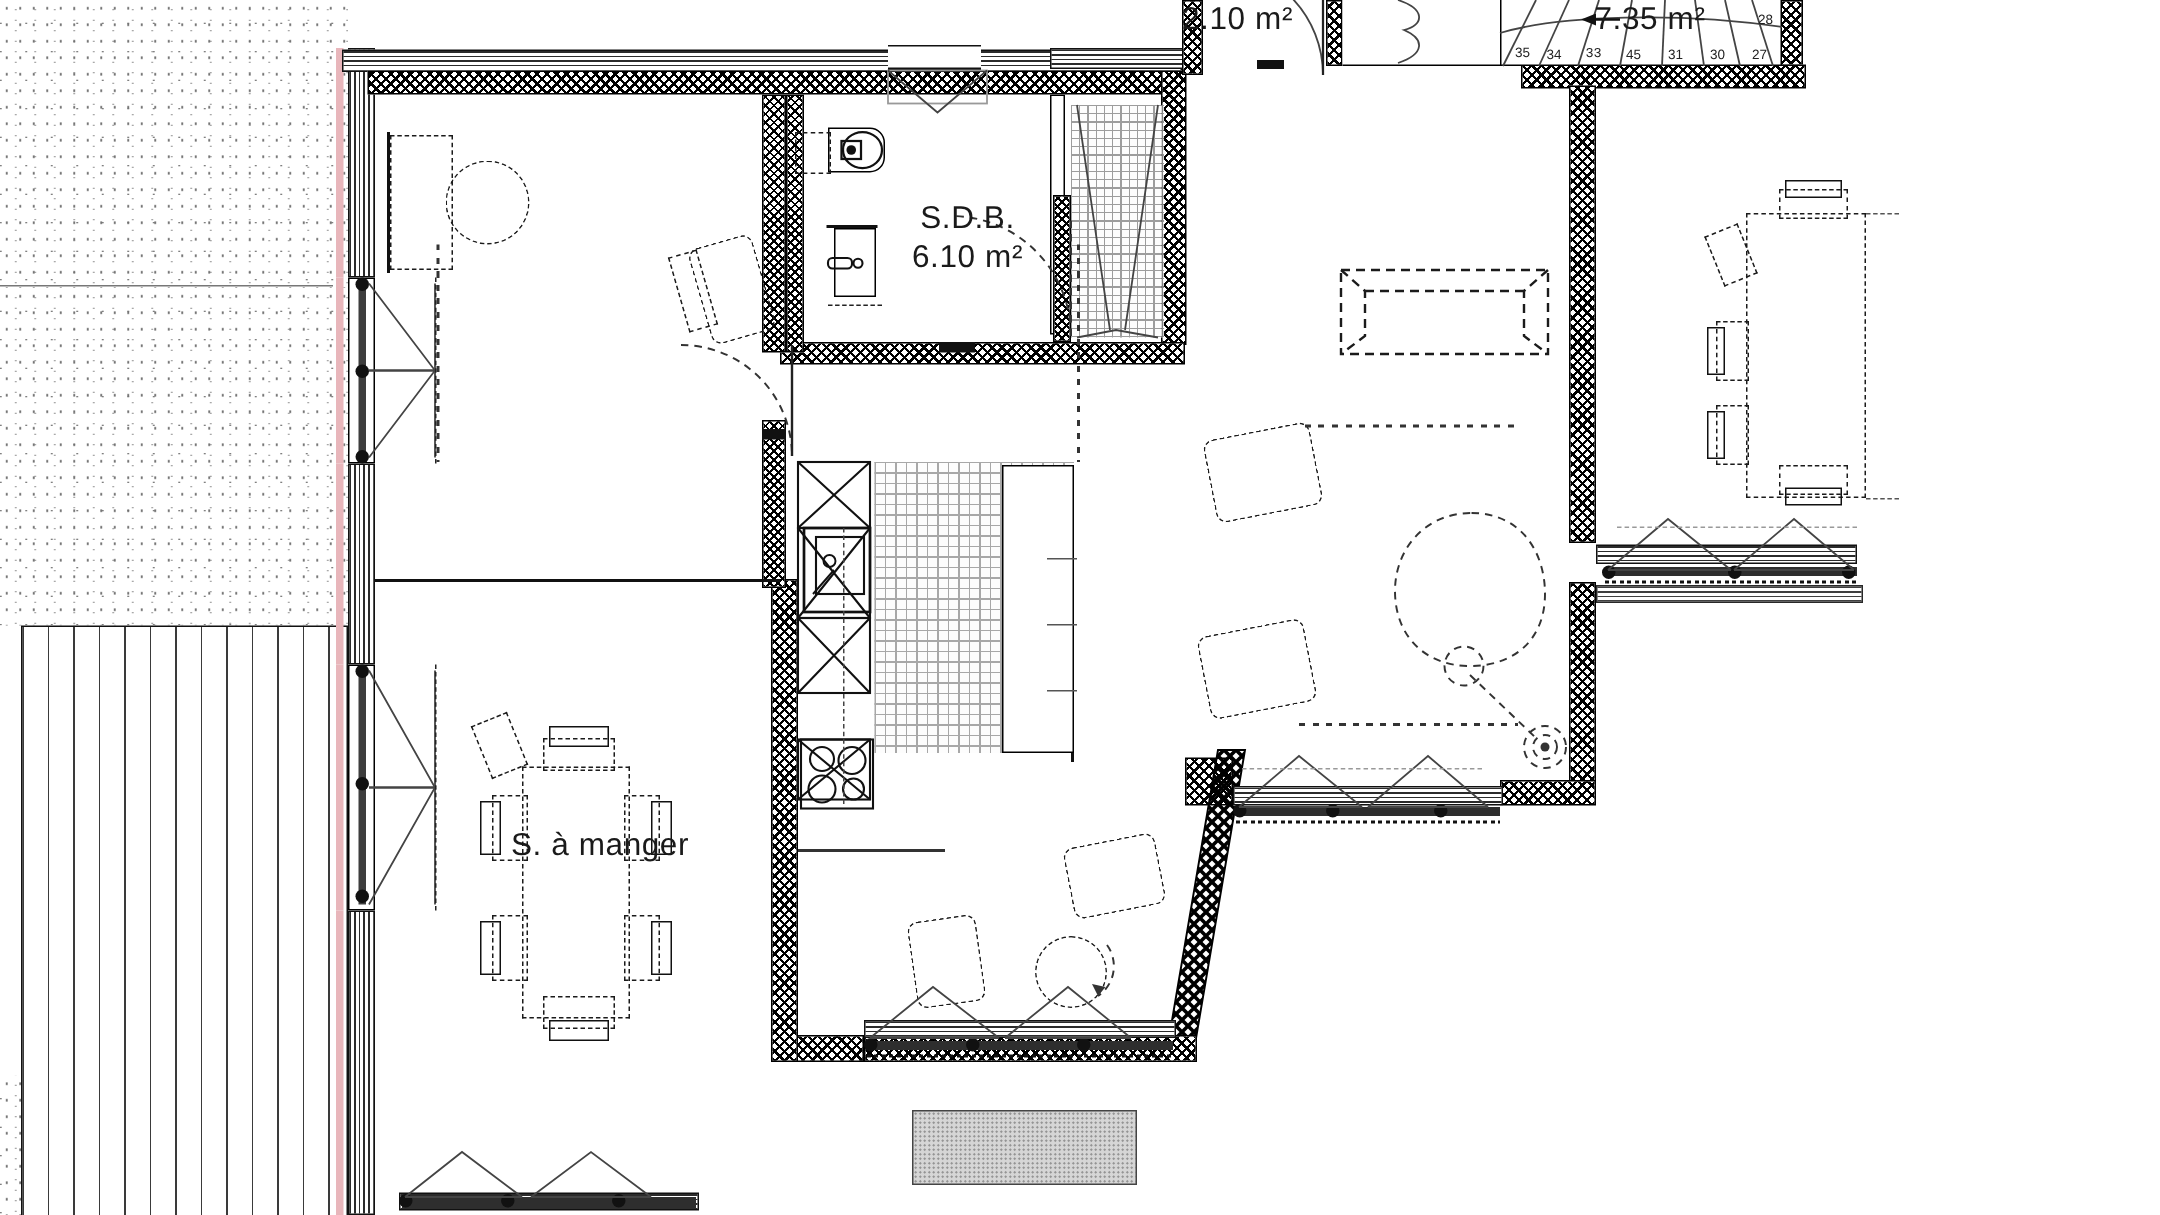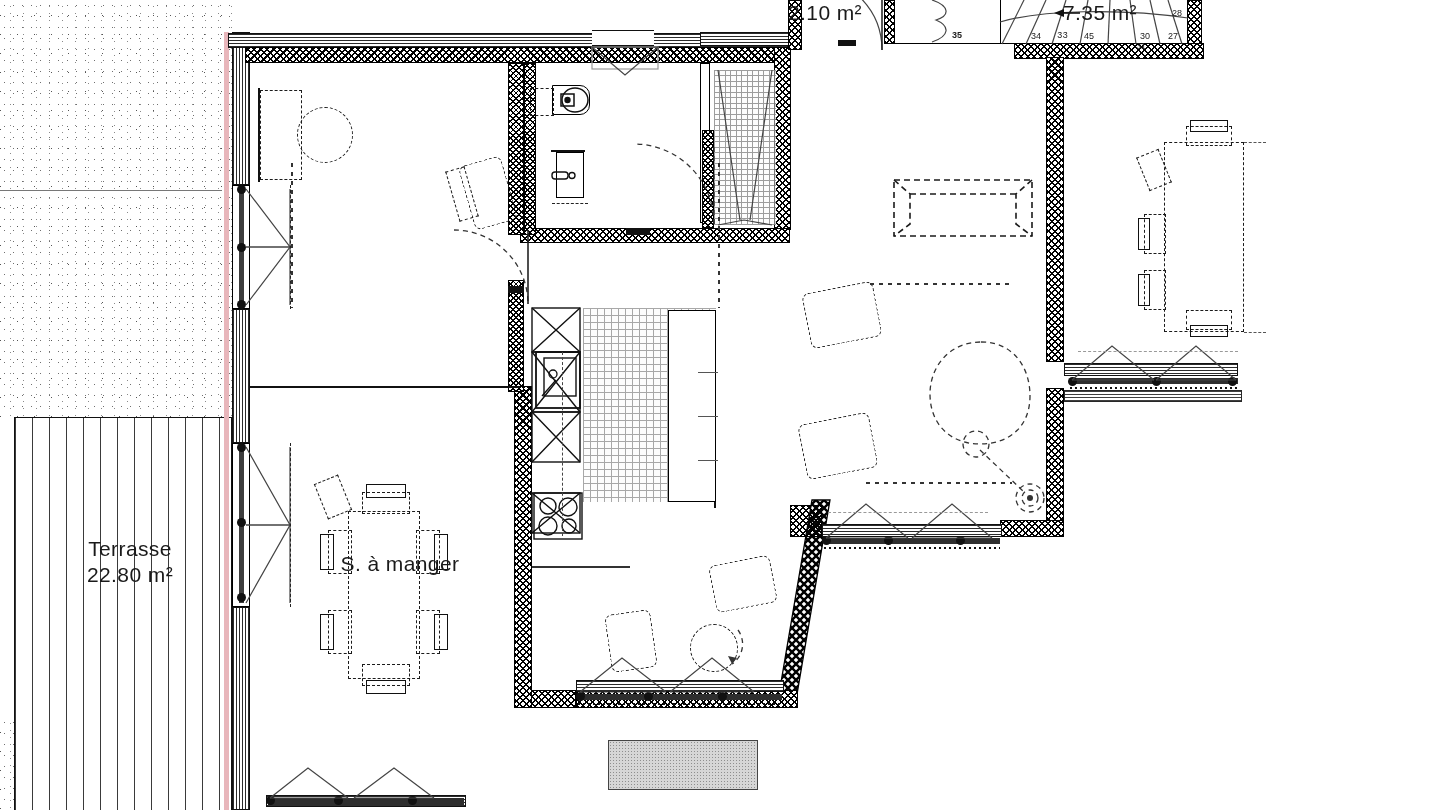--- a/index.html
+++ b/index.html
@@ -202,25 +202,25 @@
         <path d="M26,44 L46,0"></path>
         <path d="M52,44 L66,0"></path>
       <path d="M80,44 L88,0"></path>
         <path d="M108,44 L110,0"></path>
         <path d="M136,44 L130,0"></path>
       <path d="M160,44 L150,0"></path>
         <path d="M182,44 L168,0"></path>
       <path d="M0,22 C40,10 120,8 188,18"></path>
     </g>
   </svg>
-  <div class="steplbl" style="left:952px;top:30px;font-weight:bold;">35</div>
+  <div class="steplbl" style="left:1010px;top:30px;">35</div>
   <div class="steplbl" style="left:1031px;top:31px;">34</div>
   <div class="steplbl" style="left:1057px;top:31px;font-family:Liberation Mono, monospace;">33</div>
   <div class="steplbl" style="left:1084px;top:31px;">45</div>
-  <div class="steplbl" style="left:1112px;top:41px;margin-left:24px;">31</div>
+  <div class="steplbl" style="left:1112px;top:31px;">31</div>
   <div class="steplbl" style="left:1140px;top:31px;">30</div>
   <div class="steplbl" style="left:1172px;top:8px;">28</div>
   <div class="steplbl" style="left:1168px;top:31px;">27</div>
 
   <svg style="left:1052px;top:6px;width:30px;height:16px;">
     <path d="M28,7 L6,7" stroke="#111" stroke-width="1.6" fill="none"></path>
     <path d="M2,7 L12,3 L12,11 Z" fill="#111"></path>
   </svg>
 
   <div class="wall" style="left:1046px;top:57px;width:18px;height:305px;"></div>
@@ -313,20 +313,24 @@
     <rect x="0" y="0" width="66" height="22" fill="none" stroke="#999" stroke-width="1.2"></rect>
     <path d="M0,0 L33,28 L66,0" fill="none" stroke="#444" stroke-width="1.2"></path>
   </svg>
 
   <svg style="left:634px;top:140px;width:82px;height:86px;">
     <path class="arcd" d="M80,84 A80,80 0 0 0 0,4"></path>
     <path d="M80,84 L80,4" stroke="#333" stroke-width="1.3" stroke-dasharray="5 4" fill="none"></path>
   </svg>
   <div class="solid" style="left:626px;top:228px;width:24px;height:7px;"></div>
 
+  <div class="lbl" style="left:560px;top:133px;width:170px;">
+    <span class="nm">S.D.B.</span>
+    <span class="ar">6.10 m²</span>
+  </div>
 
   <svg style="left:806px;top:0px;width:78px;height:52px;">
     <path class="arc" stroke="#222" d="M76,50 A74,74 0 0 0 2,-24"></path>
     <path d="M76,50 L76,-8" stroke="#222" stroke-width="1.5" fill="none"></path>
   </svg>
   <div class="solid" style="left:838px;top:40px;width:18px;height:6px;"></div>
   <div class="lbl" style="left:760px;top:0px;width:130px;">
     <span class="ar">2.10 m²</span>
   </div>
 
@@ -504,24 +508,20 @@
       <path d="M44,82 L44,4"></path>
         <path d="M44,82 L44,160"></path>
     </g>
   </svg>
   <div class="dash-v" style="left:290px;top:443px;height:164px;"></div>
 
   <div class="lbl" style="left:300px;top:551px;width:200px;">
     <span class="nm">S. à manger</span>
   </div>
 
-  <div class="lbl" style="left:40px;top:536px;width:180px;">
-    <span class="nm">Terrasse</span>
-    <span class="ar">22.80 m²</span>
-  </div>
 
   <div class="furn" style="left:1164px;top:142px;width:80px;height:190px;"></div>
   <div class="chairblk" style="left:1190px;top:120px;width:38px;height:12px;"></div>
   <div class="furn" style="left:1186px;top:126px;width:46px;height:20px;"></div>
   <div class="chairblk" style="left:1190px;top:325px;width:38px;height:12px;"></div>
   <div class="furn" style="left:1186px;top:310px;width:46px;height:20px;"></div>
   <div class="chairblk" style="left:1138px;top:218px;width:12px;height:32px;"></div>
   <div class="furn" style="left:1144px;top:214px;width:22px;height:40px;"></div>
   <div class="chairblk" style="left:1138px;top:274px;width:12px;height:32px;"></div>
   <div class="furn" style="left:1144px;top:270px;width:22px;height:40px;"></div>

